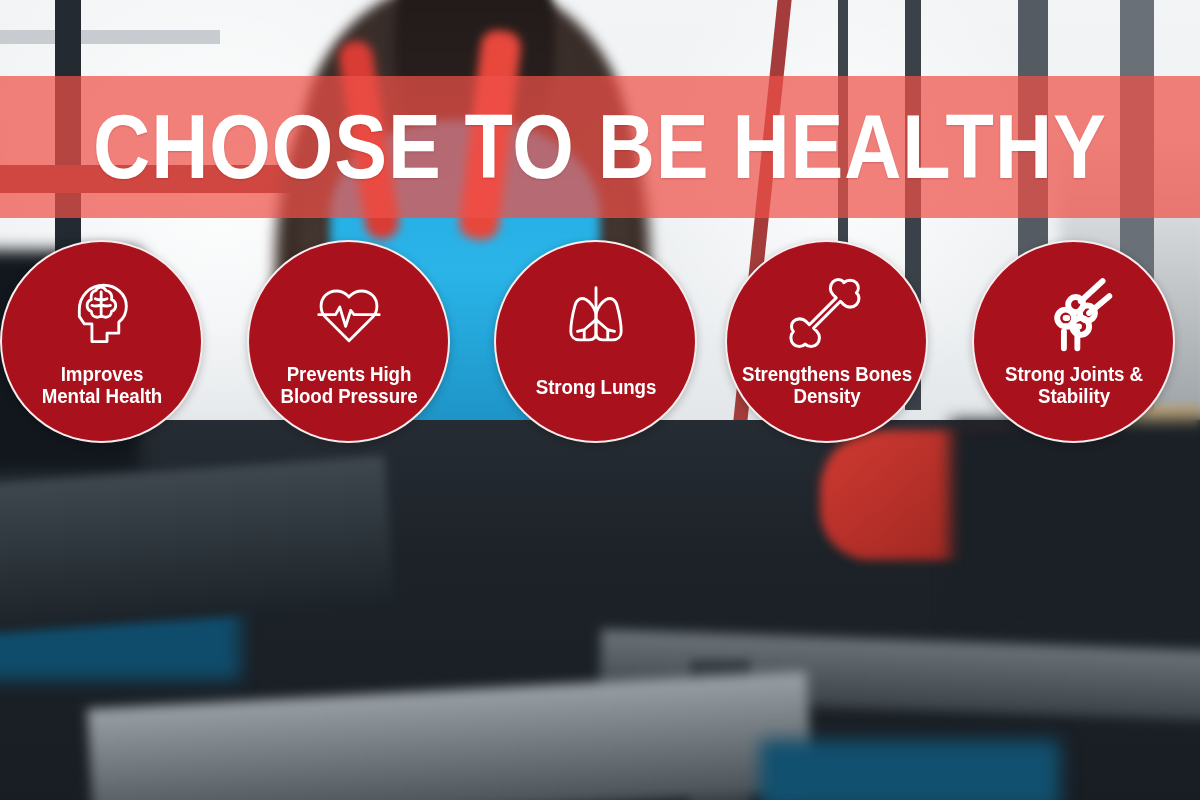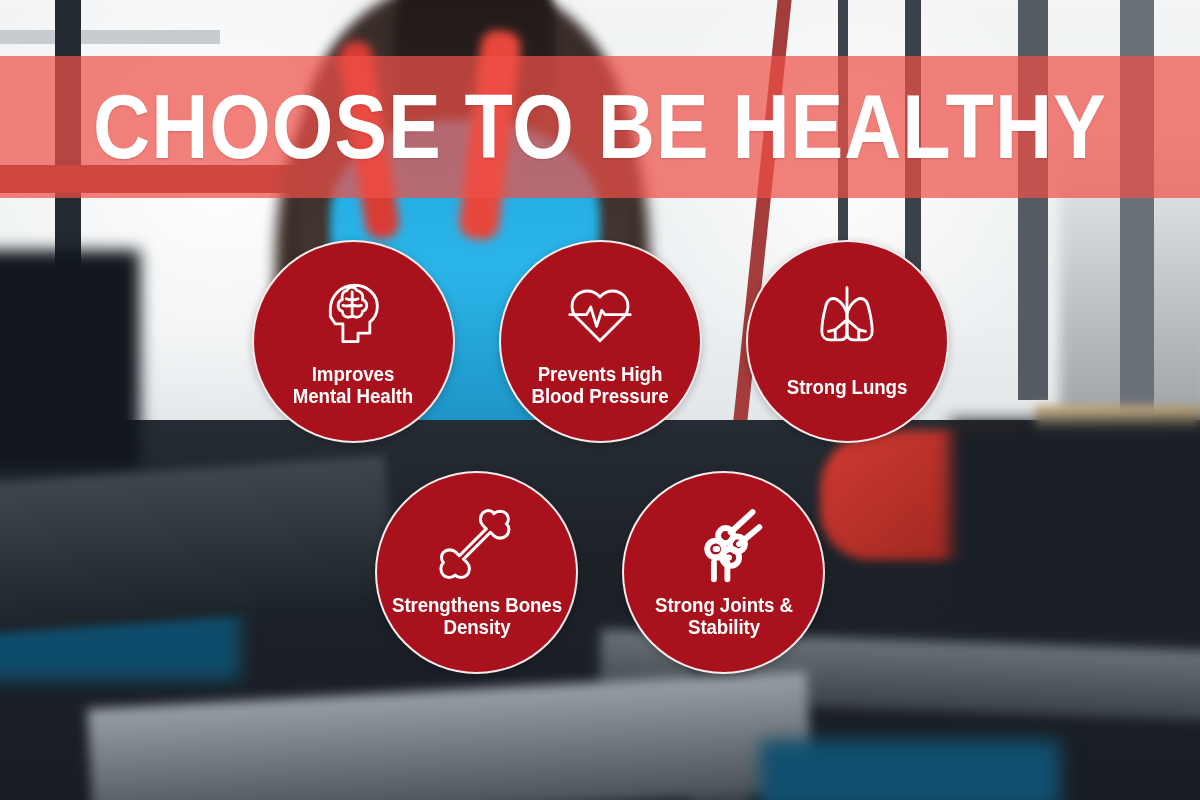--- a/index.html
+++ b/index.html
@@ -106,21 +106,21 @@
     left:1035px; top:405px; width:165px; height:135px;
     background:linear-gradient(160deg,#c9b28a,#8d7a58); filter:blur(4px);
   }
   .wall-r { left:1060px; top:150px; width:150px; height:280px; background:linear-gradient(180deg,#e9ebec,#9aa0a4); filter:blur(6px); }
   .dark-r { left:950px; top:420px; width:270px; height:200px; background:#1a2026; filter:blur(8px); }
   .dark-l { left:-40px; top:250px; width:180px; height:220px; background:#11171d; filter:blur(8px); }
 
   
   .banner {
     position:absolute;
-    left:0; top:56px;
+    left:0; top:76px;
     width:1200px; height:142px;
     display:flex; align-items:center; justify-content:center;
   }
   .banner-fill {
     position:absolute; inset:0;
     background:#ee5048;
     opacity:.72;
   }
   .banner-title {
     position:relative;
@@ -134,21 +134,21 @@
     white-space:nowrap;
     text-shadow:0 1px 2px rgba(120,20,18,.25);
   }
 
   
   .grid {
     position:absolute;
     left:0; top:240px;
     width:1200px;
     display:flex;
-    flex-direction:column;
+    flex-direction:row;
     gap:28px;
     align-items:center;
   }
   .row { display:flex; gap:44px; justify-content:center; }
 
   .circle {
     position:relative;
     width:203px; height:203px;
     border-radius:50%;
     background:#a9111c;

